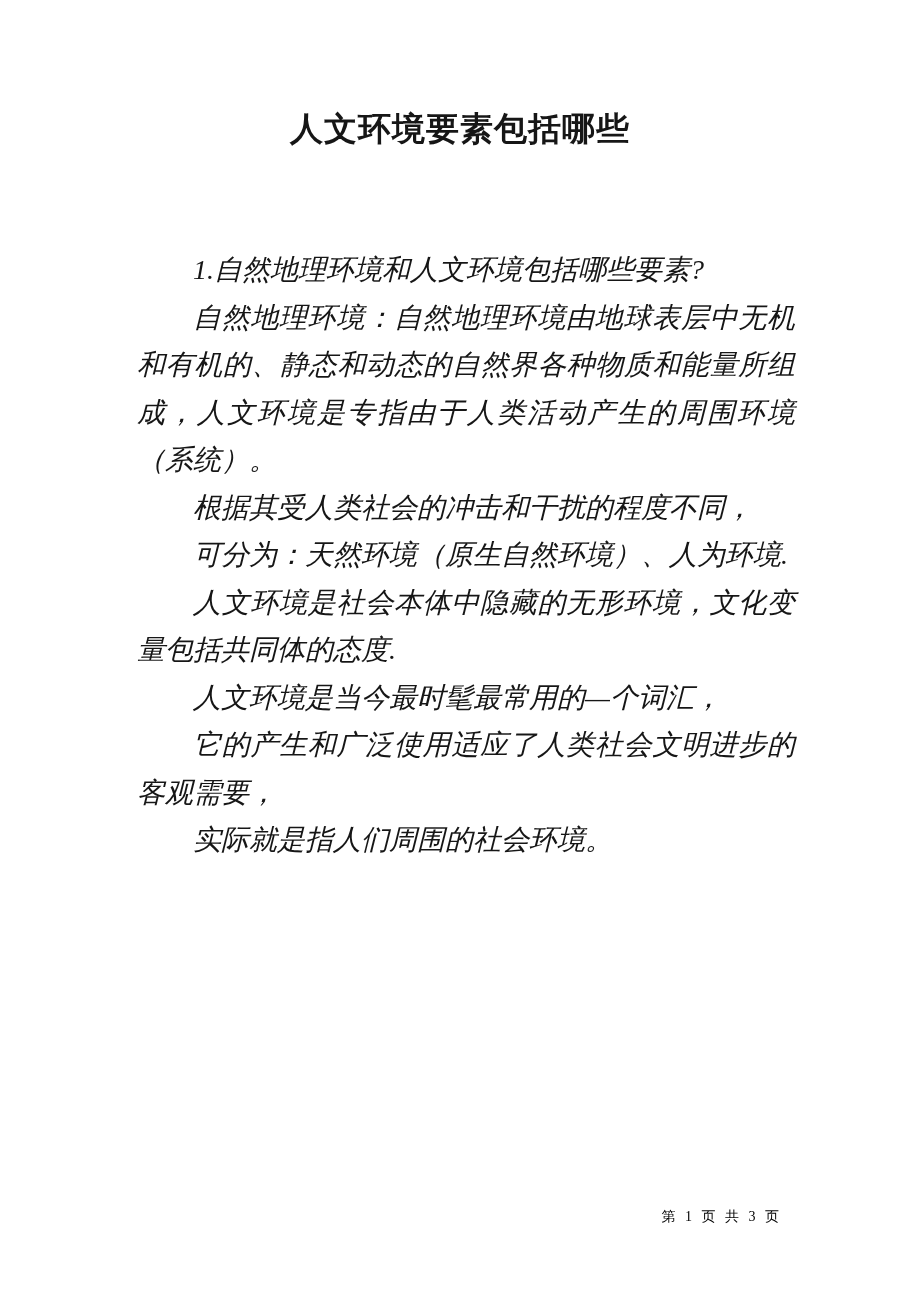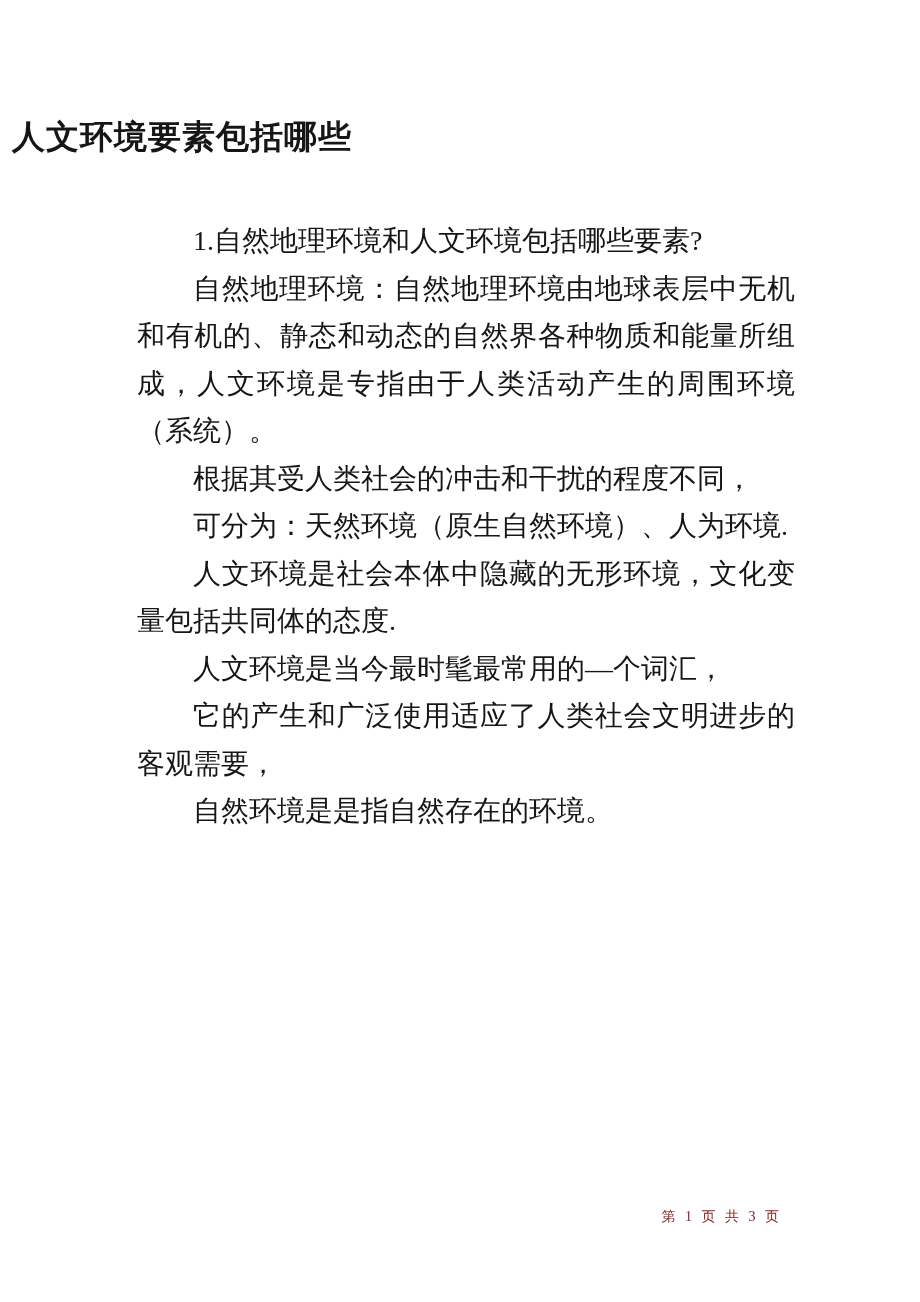--- a/index.html
+++ b/index.html
@@ -10,68 +10,69 @@
   .page {
     position: relative;
     width: 920px;
     height: 1302px;
     background: #ffffff;
     overflow: hidden;
     font-family: "Liberation Serif", "DejaVu Serif", serif;
     color: #161616;
   }
   .doc-title {
-    margin: 12px;
+    margin: 4px;
     padding-top: 104px;
-    text-align: left;
+    text-align: center;
     font-size: 33px;
     line-height: 42px;
     font-weight: 700;
     letter-spacing: 1px;
   }
   .doc-body {
     box-sizing: border-box;
     width: 658px;
     margin-left: 137px;
-    margin-top: 59px;
+    margin-top: 96px;
     font-size: 28px;
     line-height: 47.5px;
     text-align: justify;
     text-justify: inter-ideograph;
+    font-style: italic;
   }
   .doc-body p {
     margin: 0;
     padding: 0;
     text-indent: 2em;
     word-break: break-all;
   }
   .page-footer {
     position: absolute;
     right: 138px;
     bottom: 76px;
     font-size: 14px;
     letter-spacing: 3px;
-    color: #7f1d1d;
+    color: #000000;
   }
 </style>
 </head>
 <body>
 
 <div class="page">
 
   <h1 class="doc-title">人文环境要素包括哪些</h1>
 
   <div class="doc-body">
     <p>1.自然地理环境和人文环境包括哪些要素?</p>
     <p>自然地理环境：自然地理环境由地球表层中无机和有机的、静态和动态的自然界各种物质和能量所组成，人文环境是专指由于人类活动产生的周围环境（系统）。</p>
     <p>根据其受人类社会的冲击和干扰的程度不同，</p>
     <p>可分为：天然环境（原生自然环境）、人为环境.</p>
     <p>人文环境是社会本体中隐藏的无形环境，文化变量包括共同体的态度.</p>
     <p>人文环境是当今最时髦最常用的—个词汇，</p>
     <p>它的产生和广泛使用适应了人类社会文明进步的客观需要，</p>
-    <p>自然环境是是指自然存在的环境。</p>
+    <p>实际就是指人们周围的社会环境。</p>
   </div>
 
   <div class="page-footer">
     <span>第 1 页 共 3 页</span>
   </div>
 
 </div>
 
 </body></html>

